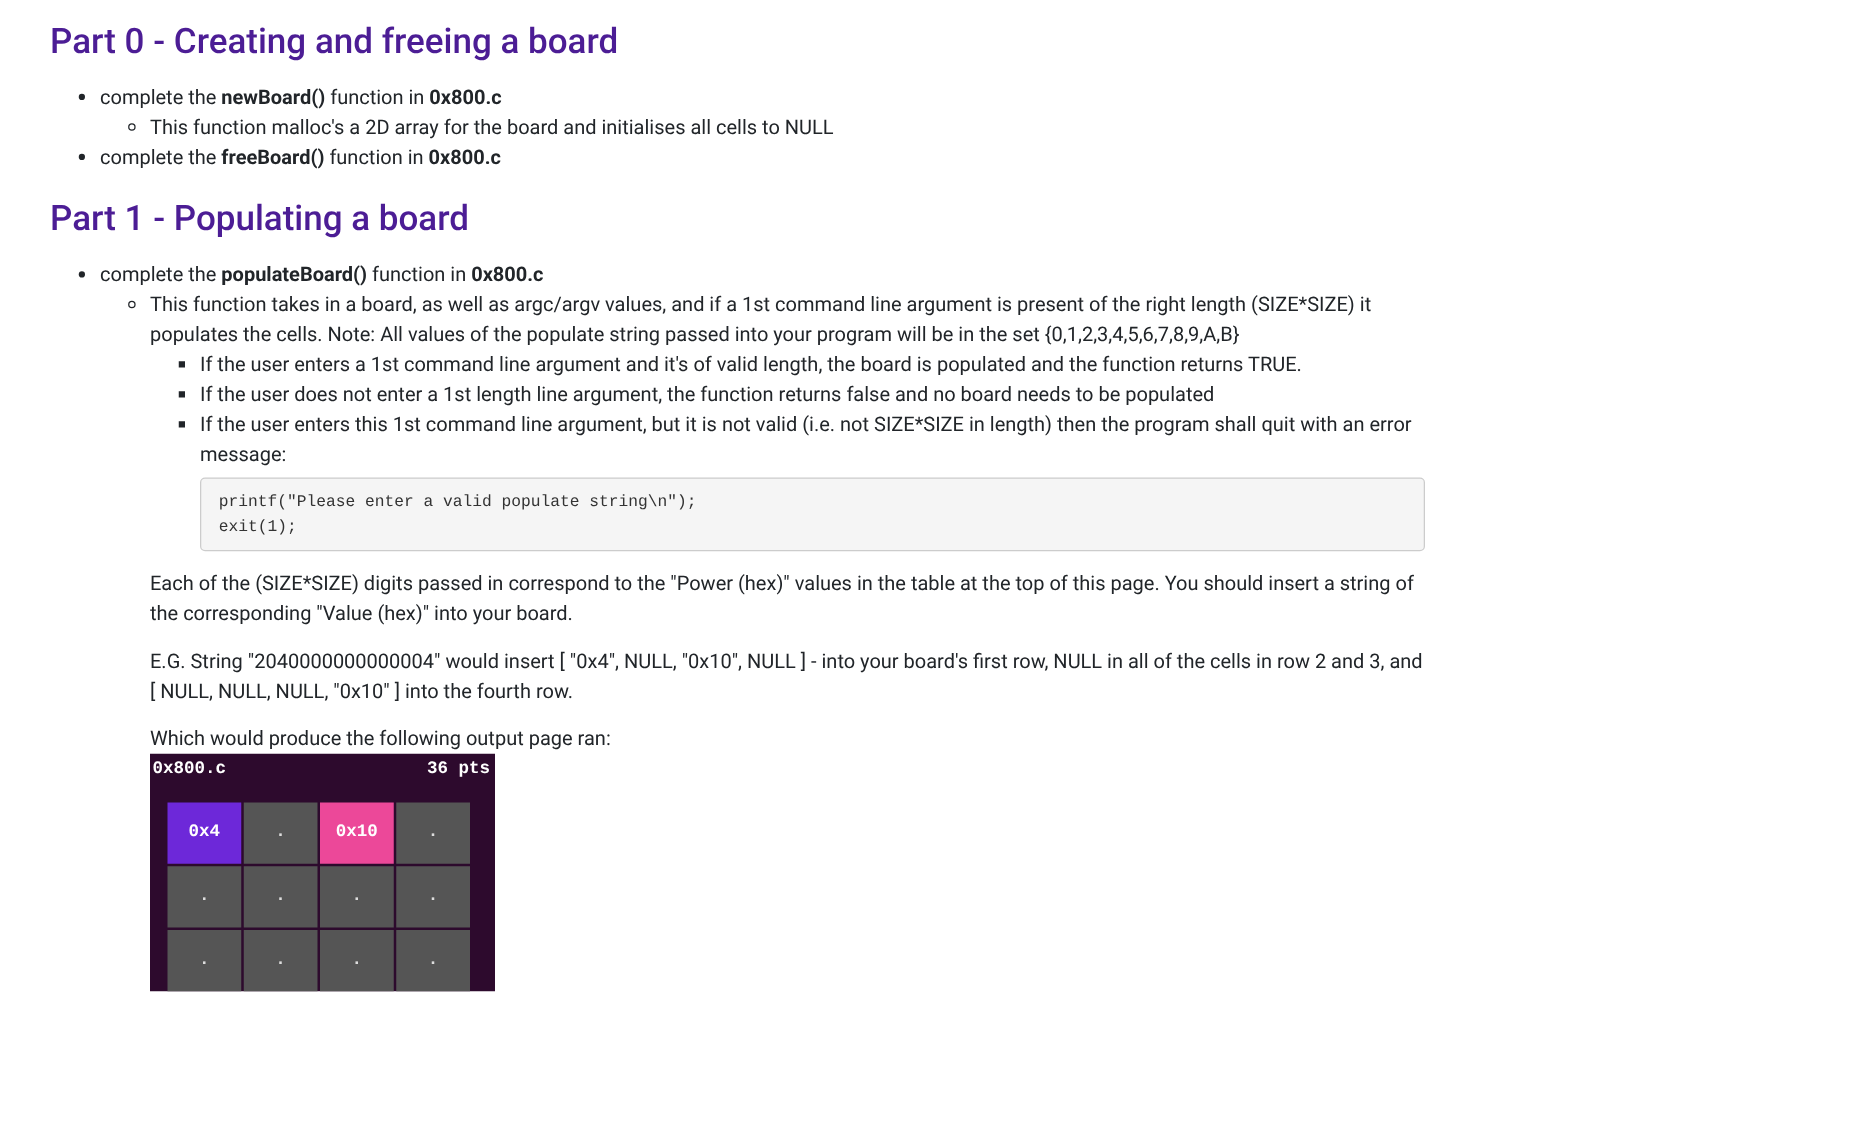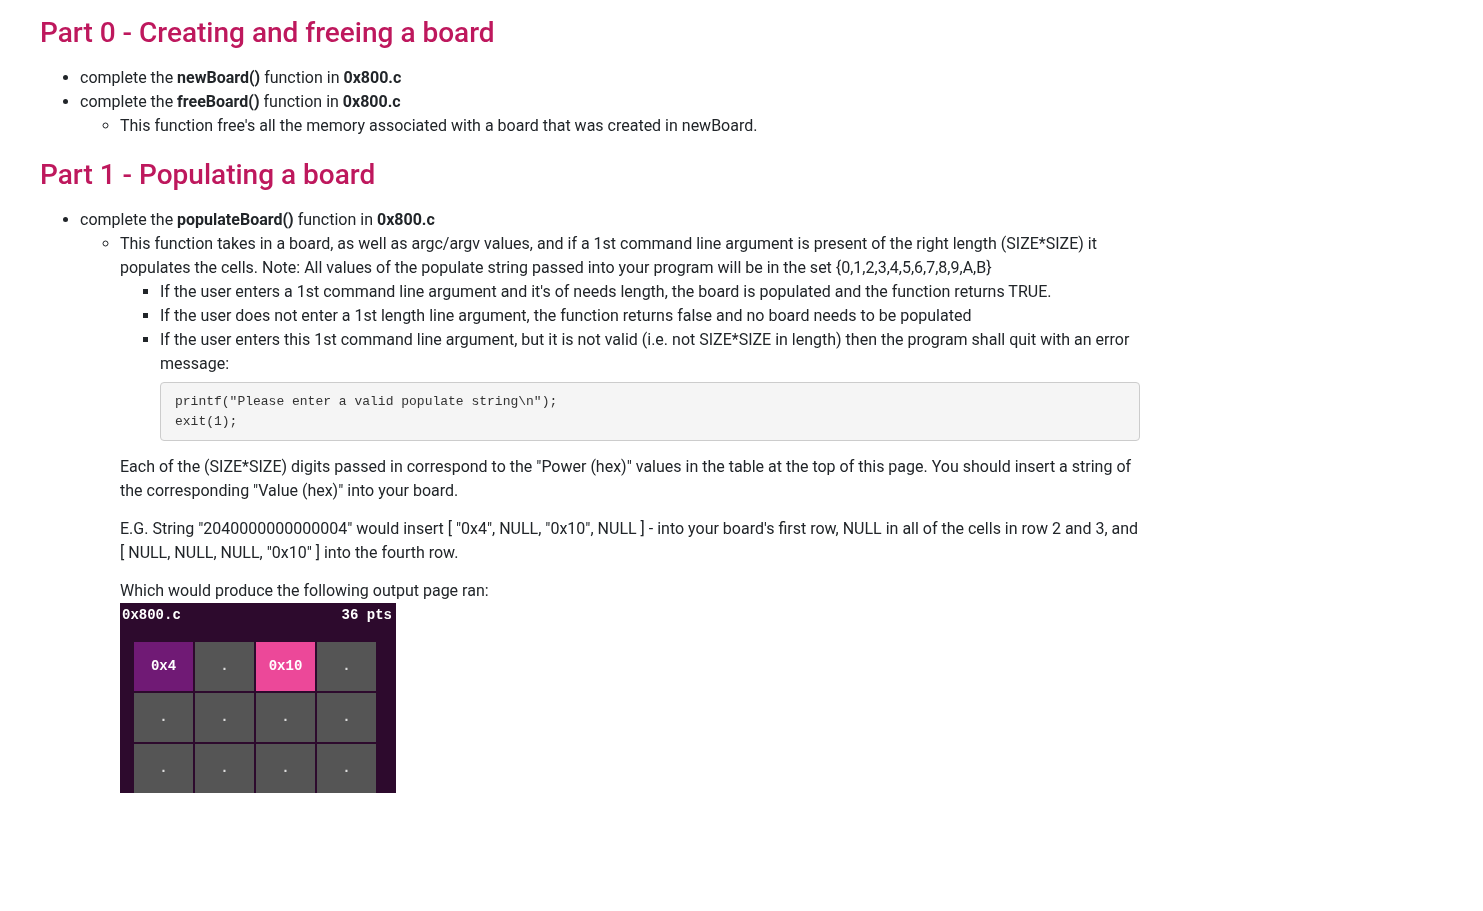--- a/index.html
+++ b/index.html
@@ -10,21 +10,21 @@
       color: #212529;
       margin: 0;
       padding: 12px 40px;
       font-size: 16px;
       line-height: 1.5;
     }
     h2 {
       font-weight: 500;
       font-size: 28px;
       margin: 0 0 12px 0;
-      color: #be185d;
+      color: #4c1d95;
     }
     ul {
       margin: 0 0 16px 0;
       padding-left: 40px;
     }
     ul ul {
       margin-bottom: 0;
       list-style-type: circle;
     }
     ul ul ul {
@@ -76,57 +76,57 @@
       align-items: center;
       justify-content: center;
       font-size: 14px;
       font-weight: bold;
     }
     .cell-empty {
       background-color: #555;
       color: #ddd;
     }
     .cell-green {
-      background-color: #701a75;
+      background-color: #6d28d9;
       color: #fff;
     }
     .cell-blue {
       background-color: #ec4899;
       color: #fff;
     }
     .max-content {
       max-width: 1100px;
     }
   </style>
 </head>
 <body>
 
 <div class="max-content">
   <h2>Part 0 - Creating and freeing a board</h2>
   <ul>
     <li>
       <span>complete the </span><span class="bold">newBoard()</span><span> function in </span><span class="bold">0x800.c</span>
+      <ul>
+        <li>This function malloc's a 2D array for the board and initialises all cells to NULL</li>
+      </ul>
     </li>
     <li>
       <span>complete the </span><span class="bold">freeBoard()</span><span> function in </span><span class="bold">0x800.c</span>
-      <ul>
-        <li>This function free's all the memory associated with a board that was created in newBoard.</li>
-      </ul>
     </li>
   </ul>
 
   <h2>Part 1 - Populating a board</h2>
   <ul>
     <li>
       <span>complete the </span><span class="bold">populateBoard()</span><span> function in </span><span class="bold">0x800.c</span>
       <ul>
         <li>
           <span>This function takes in a board, as well as argc/argv values, and if a 1st command line argument is present of the right length (SIZE*SIZE) it populates the cells. Note: All values of the populate string passed into your program will be in the set {0,1,2,3,4,5,6,7,8,9,A,B}</span>
           <ul>
-            <li>If the user enters a 1st command line argument and it's of needs length, the board is populated and the function returns TRUE.</li>
+            <li>If the user enters a 1st command line argument and it's of valid length, the board is populated and the function returns TRUE.</li>
             <li>If the user does not enter a 1st length line argument, the function returns false and no board needs to be populated</li>
             <li>
               <span>If the user enters this 1st command line argument, but it is not valid (i.e. not SIZE*SIZE in length) then the program shall quit with an error message:</span>
               <pre>printf("Please enter a valid populate string\n");
 exit(1);</pre>
             </li>
           </ul>
           <p>Each of the (SIZE*SIZE) digits passed in correspond to the "Power (hex)" values in the table at the top of this page. You should insert a string of the corresponding "Value (hex)" into your board.</p>
           <p>E.G. String "2040000000000004" would insert [ "0x4", NULL, "0x10", NULL ] - into your board's first row, NULL in all of the cells in row 2 and 3, and [ NULL, NULL, NULL, "0x10" ] into the fourth row.</p>
           <p style="margin-bottom:0;">Which would produce the following output page ran:</p>

